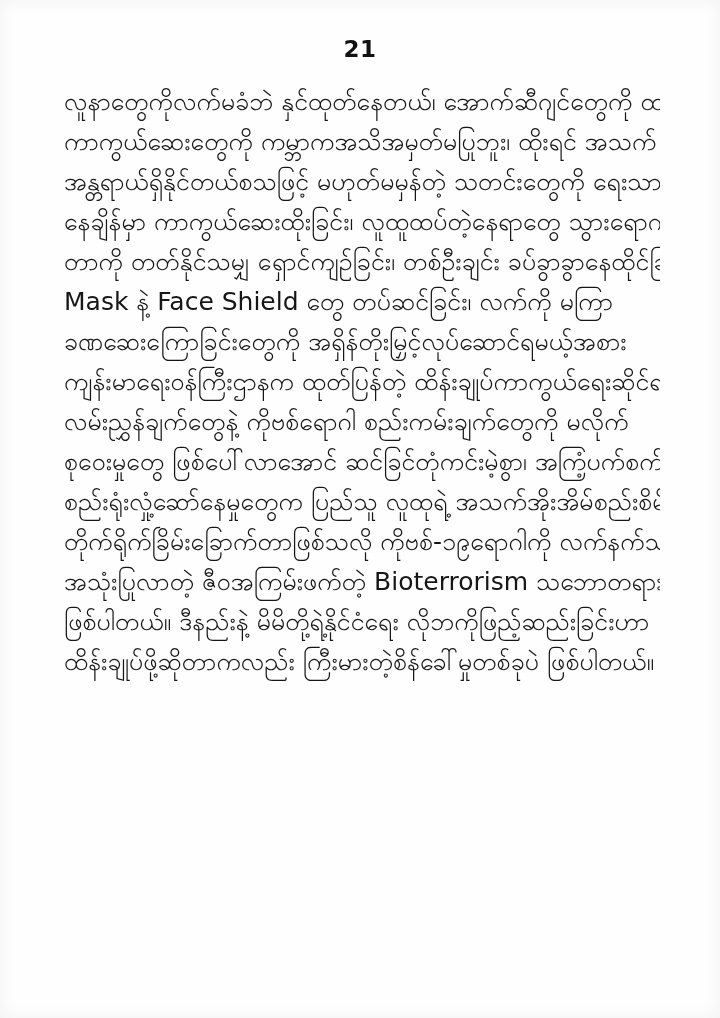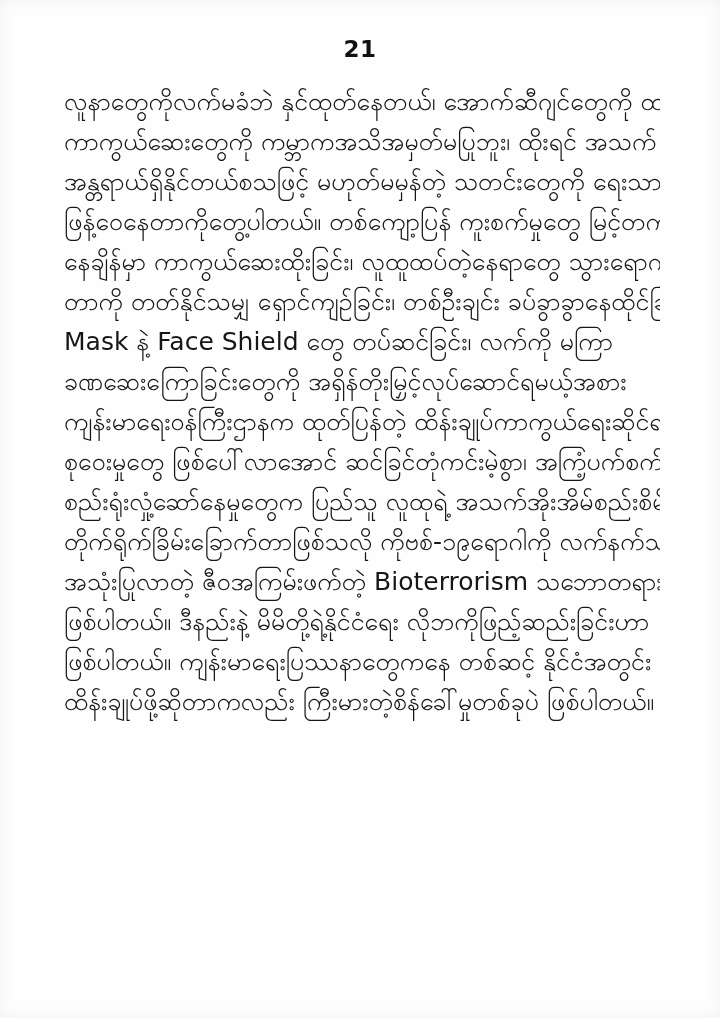--- a/index.html
+++ b/index.html
@@ -70,27 +70,26 @@
 </head>
 <body>
 
 <div class="page">
   <div class="page-number">21</div>
 
   <div class="body-text">
     <div class="text-line">လူနာတွေကိုလက်မခံဘဲ နှင်ထုတ်နေတယ်၊ အောက်ဆီဂျင်တွေကို ထပ်မံ</div>
     <div class="text-line">ကာကွယ်ဆေးတွေကို ကမ္ဘာကအသိအမှတ်မပြုဘူး၊ ထိုးရင် အသက်</div>
     <div class="text-line">အန္တရာယ်ရှိနိုင်တယ်စသဖြင့် မဟုတ်မမှန်တဲ့ သတင်းတွေကို ရေးသား</div>
-    <div class="text-line">ဖြန့်ဝေနေတာကိုတွေ့ပါတယ်။ တစ်ကျော့ပြန် ကူးစက်မှုတွေ မြင့်တက်</div>
     <div class="text-line">နေချိန်မှာ ကာကွယ်ဆေးထိုးခြင်း၊ လူထူထပ်တဲ့နေရာတွေ သွားရောက်</div>
     <div class="text-line">တာကို တတ်နိုင်သမျှ ရှောင်ကျဉ်ခြင်း၊ တစ်ဦးချင်း ခပ်ခွာခွာနေထိုင်ခြင်း၊</div>
     <div class="text-line">Mask နဲ့ Face Shield တွေ တပ်ဆင်ခြင်း၊ လက်ကို မကြာ</div>
     <div class="text-line">ခဏဆေးကြောခြင်းတွေကို အရှိန်တိုးမြှင့်လုပ်ဆောင်ရမယ့်အစား</div>
     <div class="text-line">ကျန်းမာရေးဝန်ကြီးဌာနက ထုတ်ပြန်တဲ့ ထိန်းချုပ်ကာကွယ်ရေးဆိုင်ရာ</div>
+    <div class="text-line">လမ်းညွှန်ချက်တွေနဲ့ ကိုဗစ်ရောဂါ စည်းကမ်းချက်တွေကို မလိုက်</div>
     <div class="text-line">စုဝေးမှုတွေ ဖြစ်ပေါ်လာအောင် ဆင်ခြင်တုံကင်းမဲ့စွာ၊ အကြံ့ပက်စက်စွာ</div>
     <div class="text-line">စည်းရုံးလှုံ့ဆော်နေမှုတွေက ပြည်သူ လူထုရဲ့ အသက်အိုးအိမ်စည်းစိမ်ကို</div>
     <div class="text-line">တိုက်ရိုက်ခြိမ်းခြောက်တာဖြစ်သလို ကိုဗစ်-၁၉ရောဂါကို လက်နက်သဖွယ်</div>
     <div class="text-line">အသုံးပြုလာတဲ့ ဇီဝအကြမ်းဖက်တဲ့ Bioterrorism သဘောတရားပင်</div>
     <div class="text-line">ဖြစ်ပါတယ်။ ဒီနည်းနဲ့ မိမိတို့ရဲ့နိုင်ငံရေး လိုဘကိုဖြည့်ဆည်းခြင်းဟာ</div>
-    <div class="text-line">ဖြစ်ပါတယ်။ ကျန်းမာရေးပြဿနာတွေကနေ တစ်ဆင့် နိုင်ငံအတွင်း</div>
     <div class="text-line last">ထိန်းချုပ်ဖို့ဆိုတာကလည်း ကြီးမားတဲ့စိန်ခေါ်မှုတစ်ခုပဲ ဖြစ်ပါတယ်။</div>
   </div>
 </div>
 
 </body></html>

